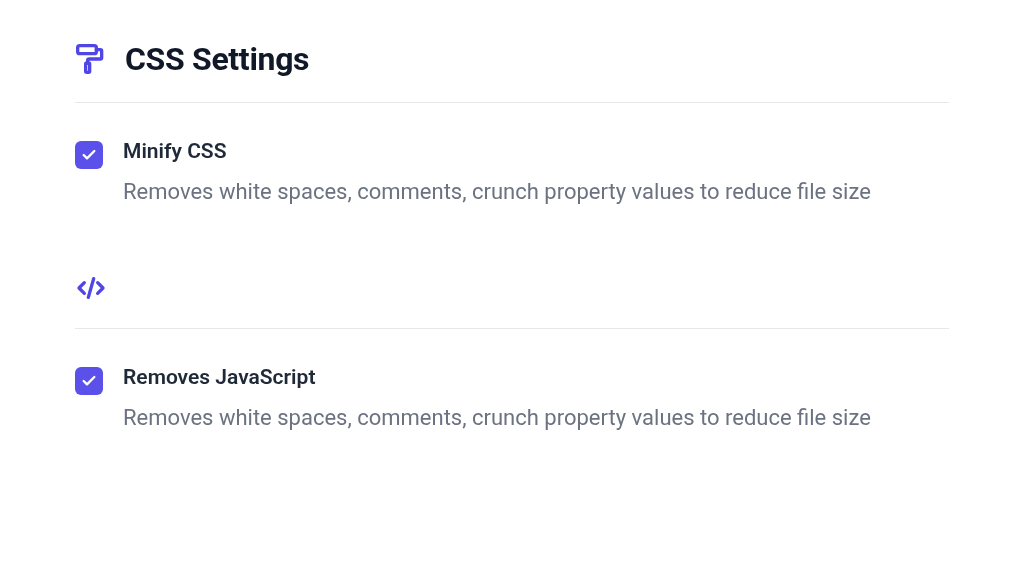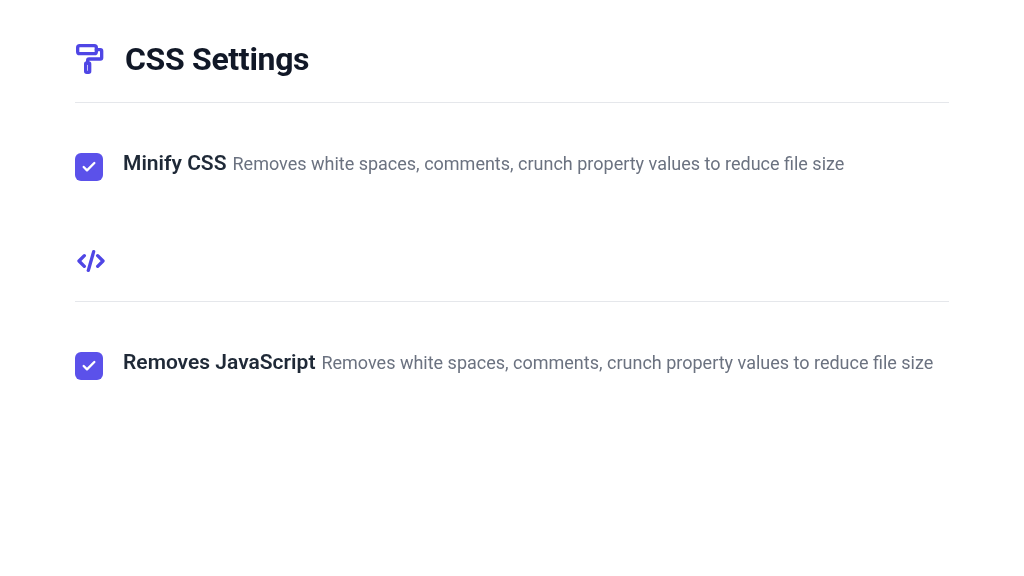--- a/index.html
+++ b/index.html
@@ -17,21 +17,21 @@
     }
     .section {
       margin-bottom: 60px;
     }
     .section-header {
       display: flex;
       align-items: center;
       gap: 18px;
       padding-bottom: 24px;
       border-bottom: 1px solid #e5e7eb;
-      margin-bottom: 44px;
+      margin-bottom: 32px;
     }
     .section-icon {
       width: 32px;
       height: 32px;
       display: inline-flex;
       align-items: center;
       justify-content: center;
       color: #4f46e5;
       flex-shrink: 0;
     }
@@ -59,31 +59,31 @@
       flex-shrink: 0;
       margin-top: 2px;
     }
     .checkbox svg {
       width: 16px;
       height: 16px;
       stroke: #ffffff;
     }
     .setting-content {
       display: flex;
-      flex-direction: row;
-      gap: 6px;
+      flex-direction: column;
+      gap: 14px;
       justify-content: flex-end;
     }
     .setting-label {
       font-size: 21px;
       font-weight: 600;
       color: #1f2937;
     }
     .setting-description {
-      font-size: 18px;
+      font-size: 22px;
       font-weight: 400;
       color: #6b7280;
       line-height: 1.4;
     }
   </style>
 </head>
 <body>
 
 <div class="section">
   <div class="section-header">

